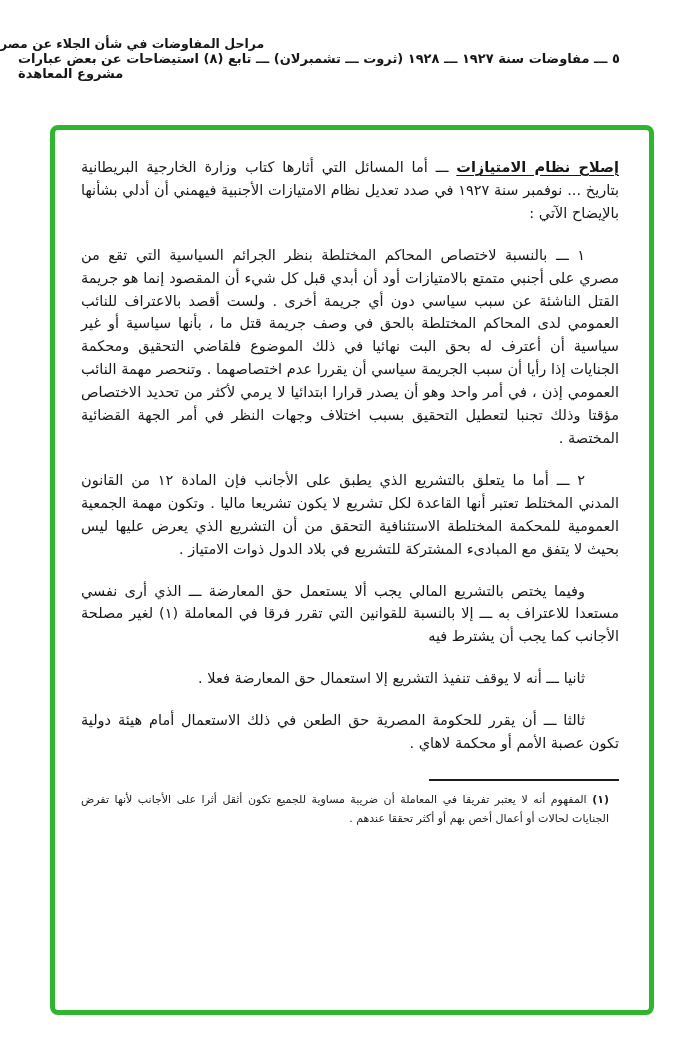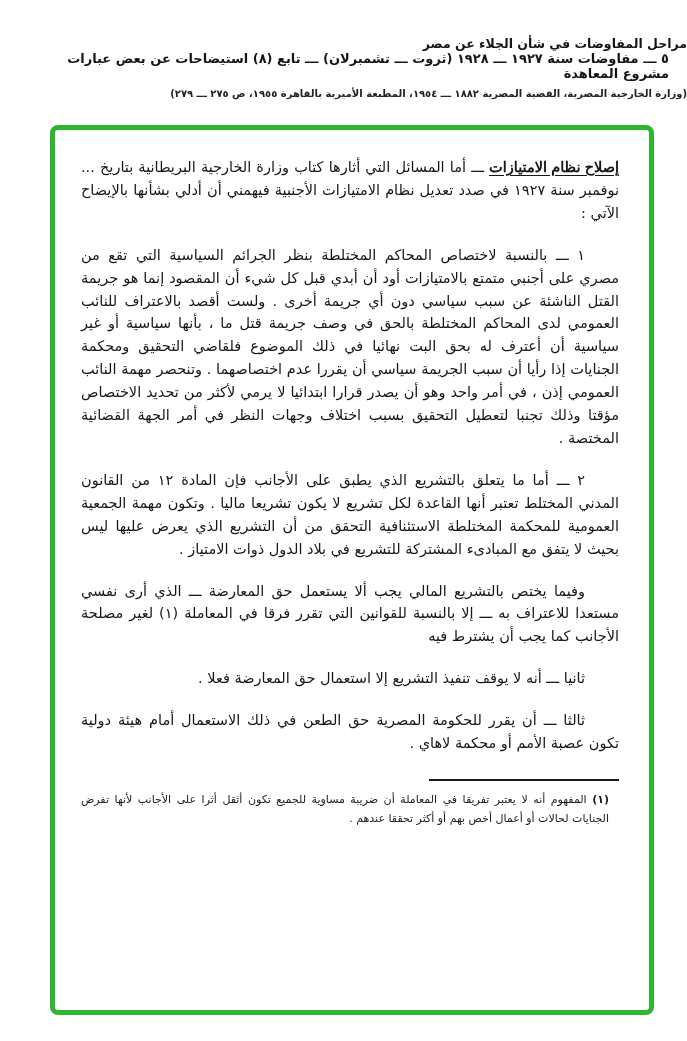--- a/index.html
+++ b/index.html
@@ -14,21 +14,21 @@
     color: #161616;
     direction: rtl;
     position: relative;
     overflow: hidden;
   }
   .page {
     position: absolute;
     inset: 0;
   }
   .header {
-    text-align: right;
+    text-align: left;
     padding-top: 36px;
   }
   .header-title {
     font-size: 12.5px;
     font-weight: bold;
   }
   .header-subtitle {
     font-size: 13px;
     font-weight: bold;
     padding: 0 18px;
@@ -61,21 +61,20 @@
   .para.indent {
     text-indent: 34px;
   }
   .lead {
     font-weight: normal;
   }
   .heading {
     font-weight: bold;
     text-decoration: underline;
     text-underline-offset: 3px;
-    font-family: Liberation Serif, serif;
   }
   .footnote-block {
     margin-top: 24px;
   }
   .footnote-sep {
     width: 190px;
     height: 0;
     border-top: 2px solid #1c1c1c;
     margin-right: 0;
     margin-left: auto;
@@ -94,21 +93,20 @@
   }
 </style>
 </head>
 <body>
 
 <div class="page">
 
   <div class="header">
     <div class="header-title">مراحل المفاوضات في شأن الجلاء عن مصر</div>
     <div class="header-subtitle">٥ ـــ مفاوضات سنة ١٩٢٧ ـــ ١٩٢٨ (ثروت ـــ تشمبرلان) ـــ تابع (٨) استيضاحات عن بعض عبارات مشروع المعاهدة</div>
-    <div class="header-source">(وزارة الخارجية المصرية، القضية المصرية ١٨٨٢ ـــ ١٩٥٤، المطبعة الأميرية بالقاهرة ١٩٥٥، ص ٢٧٥ ـــ ٢٧٩)</div>
   </div>
 
   <div class="frame">
 
     <p class="para">
       <span class="heading">إصلاح نظام الامتيازات</span><span> ـــ أما المسائل التي أثارها كتاب وزارة الخارجية البريطانية بتاريخ ... نوفمبر سنة ١٩٢٧ في صدد تعديل نظام الامتيازات الأجنبية فيهمني أن أدلي بشأنها بالإيضاح الآتي :</span>
     </p>
 
     <p class="para indent">
       <span class="lead">١ ـــ</span>

